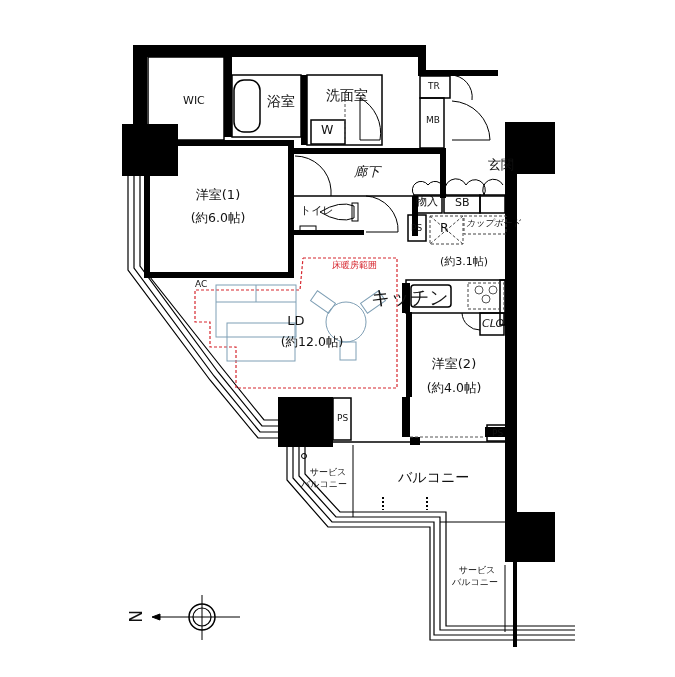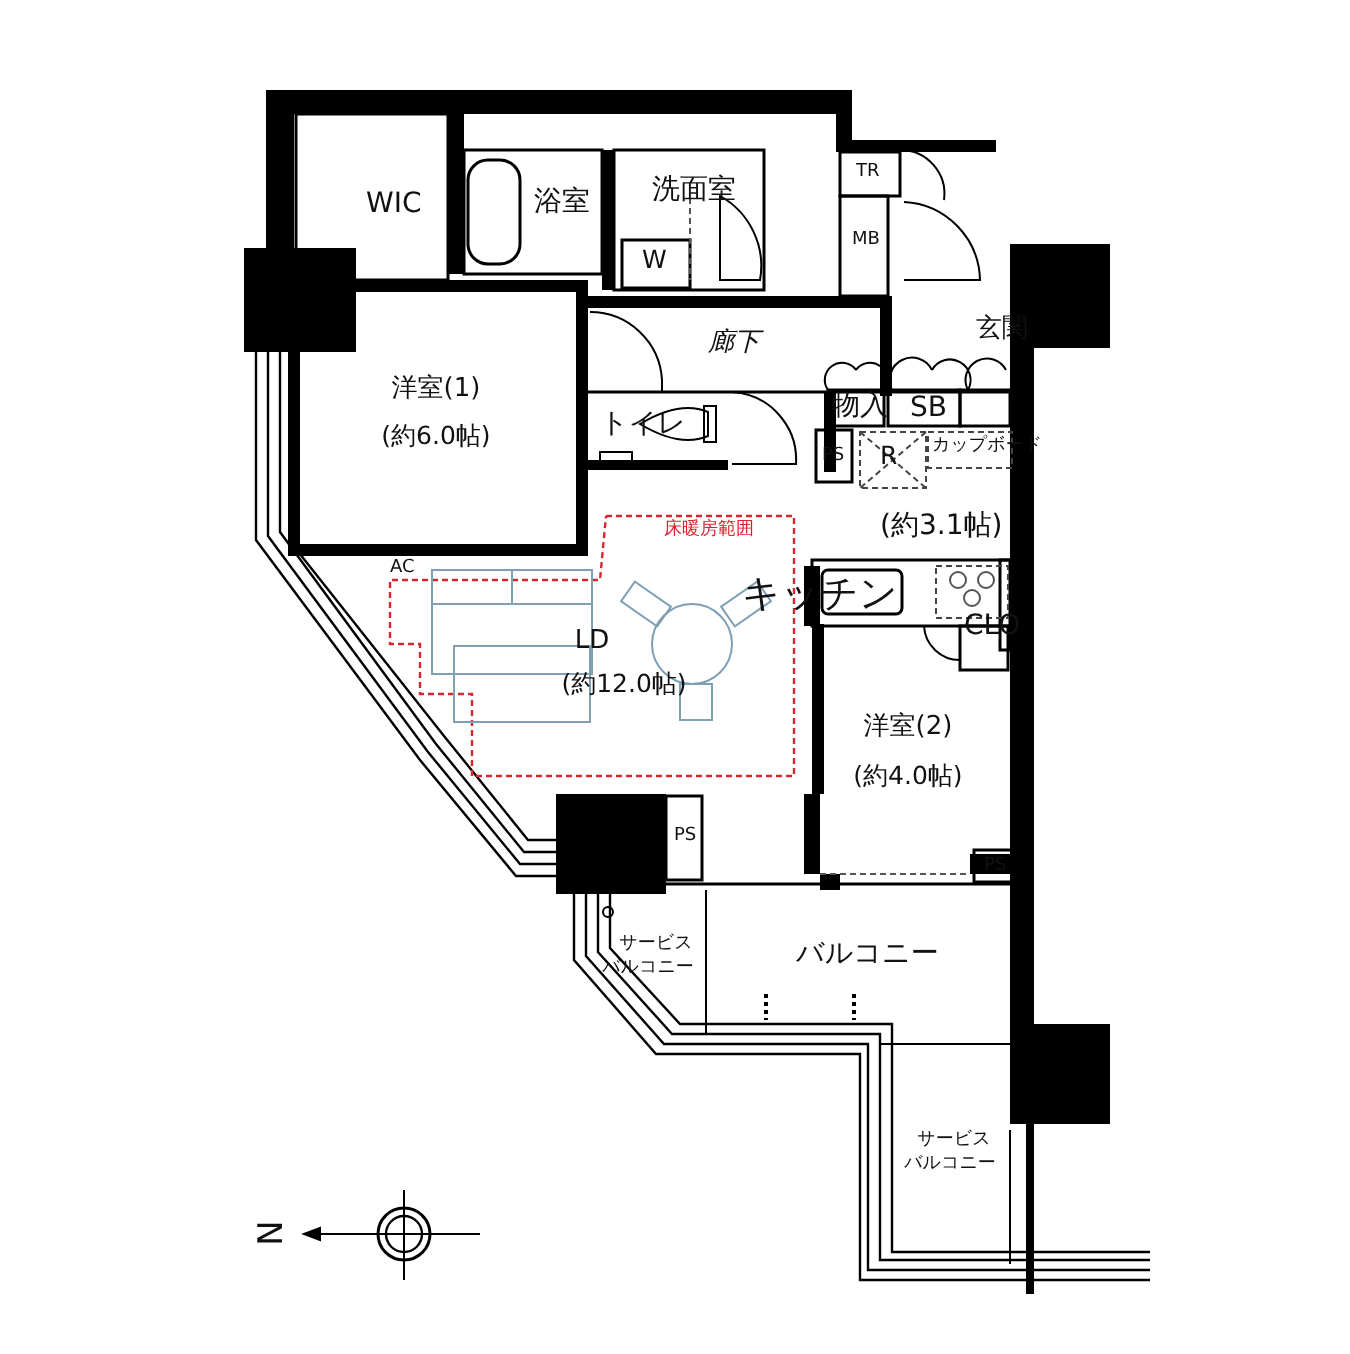--- a/index.html
+++ b/index.html
@@ -2,21 +2,21 @@
 <html><head>
 <meta charset="utf-8">
 <style>
   html, body { margin: 0; padding: 0; background: #ffffff; }
   body { width: 675px; height: 677px; position: relative; overflow: hidden;
          font-family: "DejaVu Sans", "Liberation Sans", sans-serif; }
   svg { position: absolute; left: 0; top: 0; }
   .lbl { position: absolute; color: #111; white-space: nowrap; line-height: 1; }
   .room-name { font-size: 13px; }
   .room-size { font-size: 12.5px; }
-  .small { font-size: 14px; }
+  .small { font-size: 11px; }
   .tiny { font-size: 9px; }
   .red { color: #d6262e; font-size: 9px; }
   .center { transform: translateX(-50%); text-align: center; }
 </style>
 </head>
 <body>
 
 <svg width="675" height="677" viewBox="0 0 675 677">
 
   <g fill="#000">
@@ -187,35 +187,35 @@
 <div class="lbl room-size" style="left:321px;top:124px;">W</div>
 <div class="lbl tiny" style="left:428px;top:82px;">TR</div>
 <div class="lbl tiny" style="left:426px;top:116px;">MB</div>
 <div class="lbl room-size" style="left:460px;top:158px;font-size:13px;margin-left:28px;">玄関</div>
 <div class="lbl room-size" style="left:354px;top:165px;font-size:13px;font-style:italic;">廊下</div>
 <div class="lbl small" style="left:416px;top:196px;">物入</div>
 <div class="lbl small" style="left:455px;top:197px;">SB</div>
 <div class="lbl small" style="left:300px;top:205px;">トイレ</div>
 <div class="lbl tiny" style="left:411px;top:224px;">PS</div>
 <div class="lbl room-size" style="left:440px;top:222px;">R</div>
-<div class="lbl tiny" style="left:466px;top:219px;">カップボード</div>
+<div class="lbl tiny" style="left:466px;top:219px;font-style:italic;">カップボード</div>
 
 <div class="lbl room-name center" style="left:218px;top:188px;">洋室(1)</div>
 <div class="lbl room-size center" style="left:218px;top:212px;">(約6.0帖)</div>
 
 <div class="lbl room-name" style="left:371px;top:252px;font-size:19px;margin-top:36px;">キッチン</div>
 <div class="lbl small" style="left:440px;top:256px;">(約3.1帖)</div>
 
 <div class="lbl room-name center" style="left:296px;top:314px;">LD</div>
 <div class="lbl room-size center" style="left:312px;top:336px;">(約12.0帖)</div>
 
 <div class="lbl room-name center" style="left:454px;top:357px;">洋室(2)</div>
 <div class="lbl room-size center" style="left:454px;top:382px;">(約4.0帖)</div>
 
-<div class="lbl small" style="left:482px;top:306px;">CLO</div>
+<div class="lbl small" style="left:482px;top:318px;font-style:italic;">CLO</div>
 <div class="lbl tiny" style="left:337px;top:414px;">PS</div>
 <div class="lbl tiny" style="left:492px;top:429px;">PS</div>
 <div class="lbl tiny" style="left:195px;top:280px;">AC</div>
 <div class="lbl red" style="left:304px;top:261px;padding-left:28px;">床暖房範囲</div>
 
 <div class="lbl room-size" style="left:398px;top:470px;font-size:14px;">バルコニー</div>
 
 <div class="lbl tiny center" style="left:328px;top:468px;">サービス</div>
 <div class="lbl tiny center" style="left:324px;top:480px;">バルコニー</div>
 

